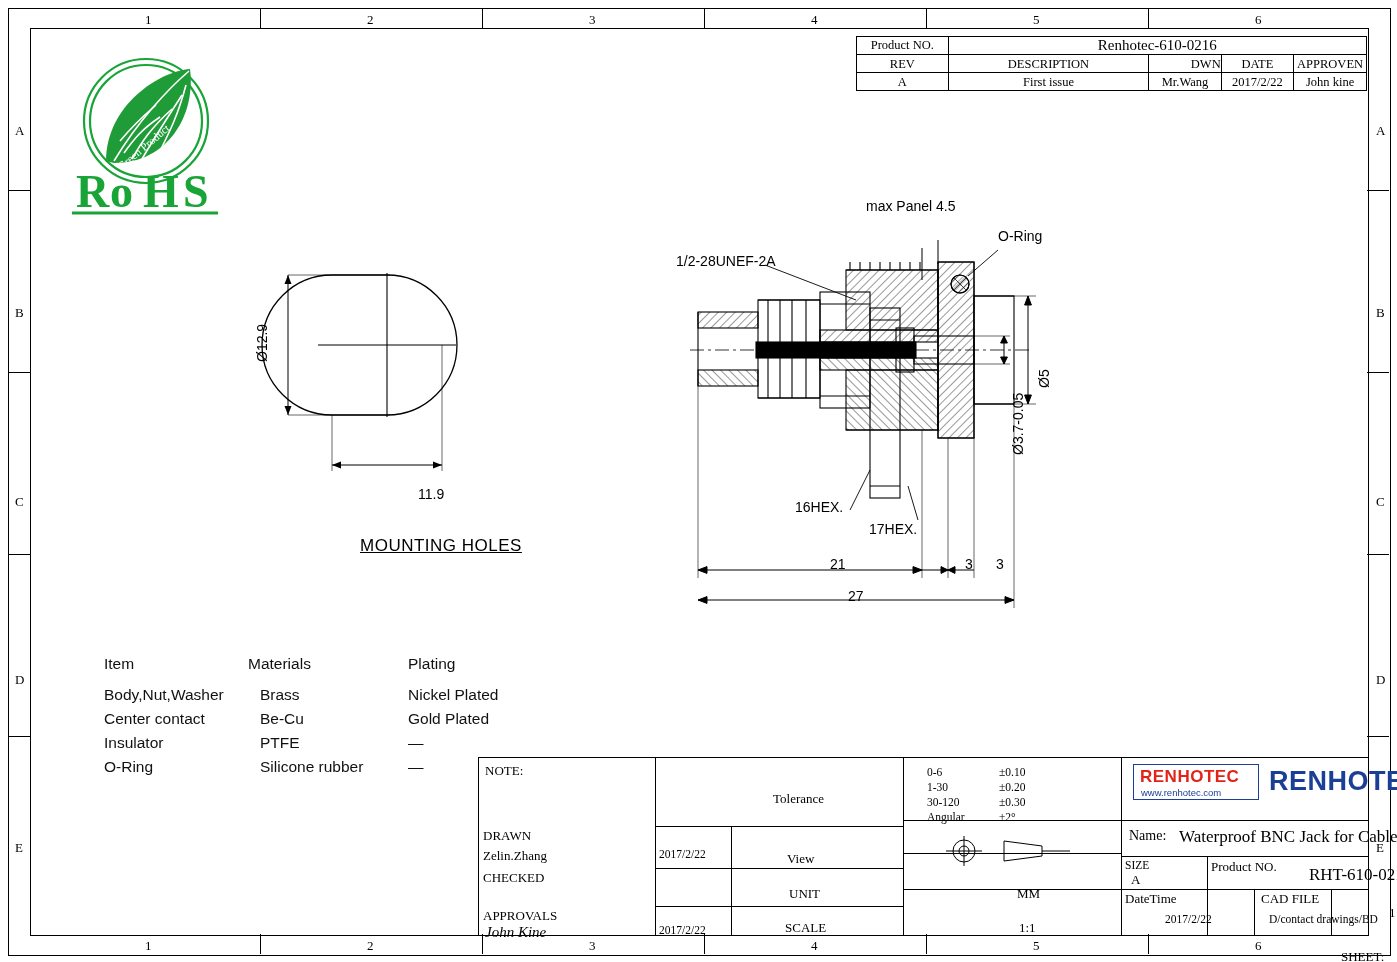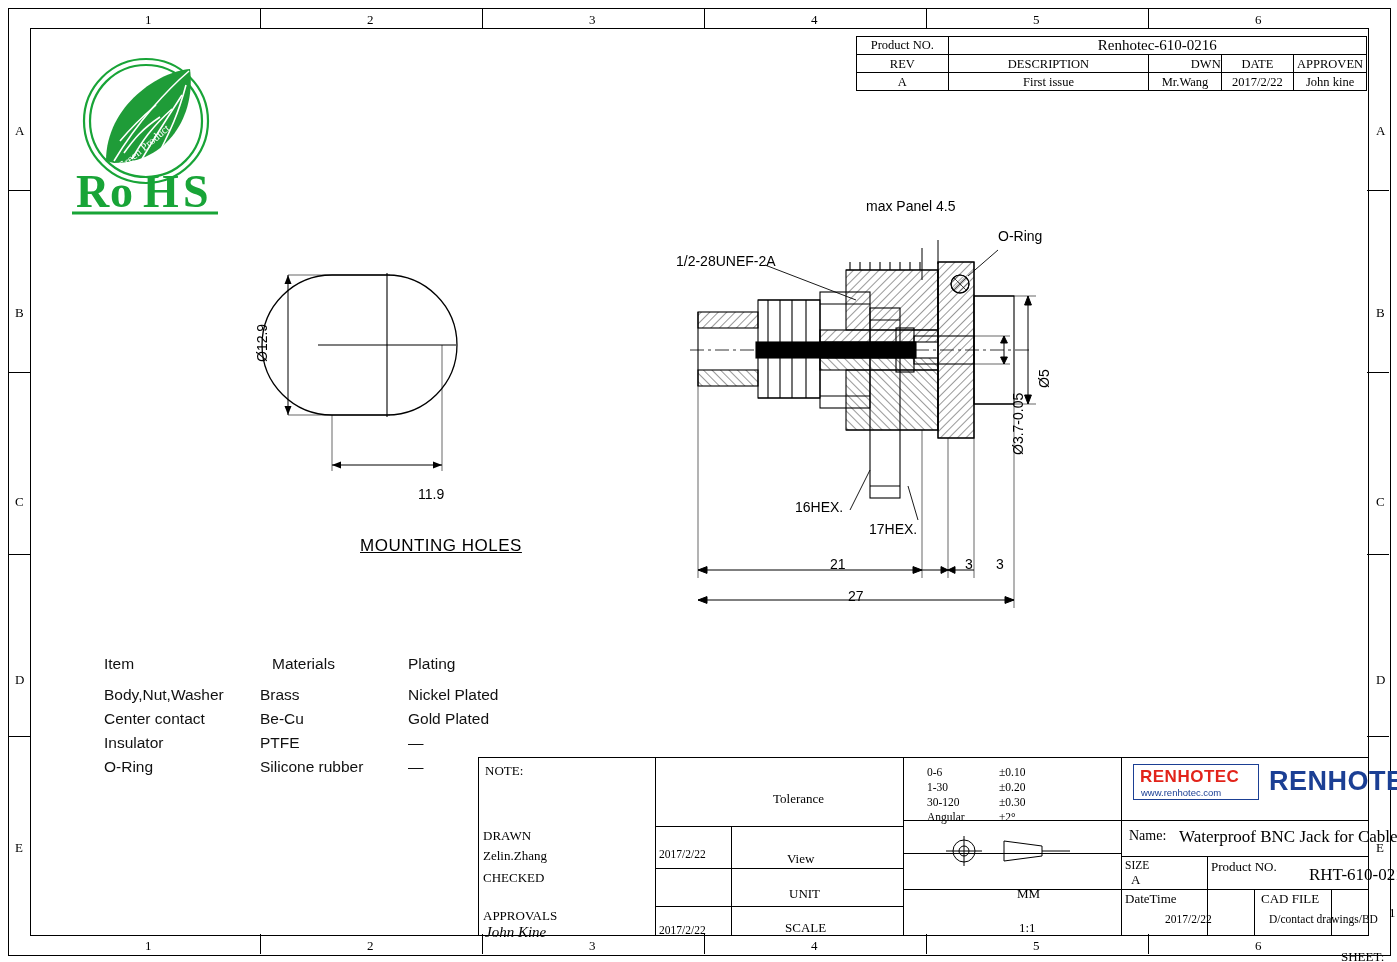--- a/index.html
+++ b/index.html
@@ -279,21 +279,21 @@
   <div class="dimtxt" style="position:absolute;left:795px;top:499px;">16HEX.</div>
   <div class="dimtxt" style="position:absolute;left:869px;top:521px;">17HEX.</div>
   <div class="dimtxt" style="position:absolute;left:1036px;top:388px;transform:rotate(-90deg);transform-origin:left top;">Ø5</div>
   <div class="dimtxt" style="position:absolute;left:1010px;top:455px;transform:rotate(-90deg);transform-origin:left top;">Ø3.7-0.05</div>
   <div class="dimtxt" style="position:absolute;left:815px;top:556px;margin-left:15px;">21</div>
   <div class="dimtxt" style="position:absolute;left:965px;top:556px;">3</div>
   <div class="dimtxt" style="position:absolute;left:996px;top:556px;">3</div>
   <div class="dimtxt" style="position:absolute;left:848px;top:588px;">27</div>
 
   <div class="spec" style="left:104px;top:655px;">Item</div>
-  <div class="spec" style="left:272px;top:655px;">Materials</div>
+  <div class="spec" style="left:248px;top:655px;">Materials</div>
   <div class="spec" style="left:408px;top:655px;">Plating</div>
 
   <div class="spec" style="left:104px;top:686px;">Body,Nut,Washer</div>
   <div class="spec" style="left:260px;top:686px;">Brass</div>
   <div class="spec" style="left:408px;top:686px;">Nickel Plated</div>
 
   <div class="spec" style="left:104px;top:710px;">Center contact</div>
   <div class="spec" style="left:260px;top:710px;">Be-Cu</div>
   <div class="spec" style="left:408px;top:710px;">Gold Plated</div>
 

